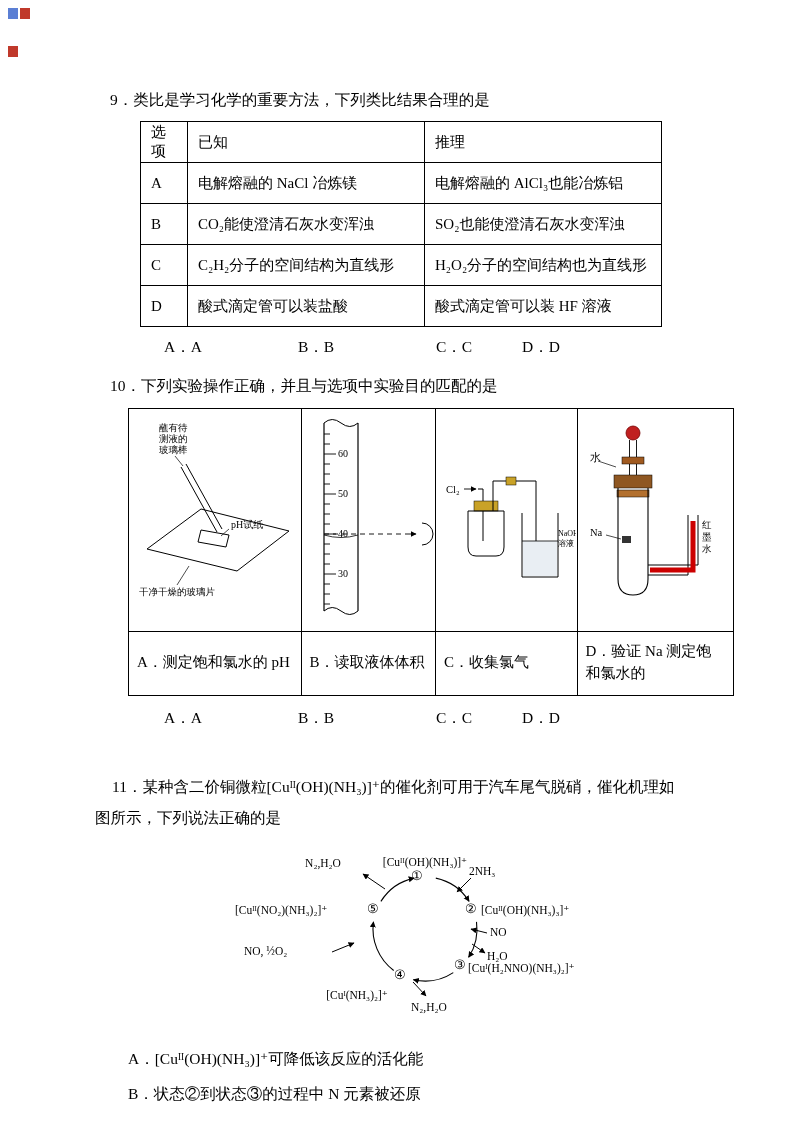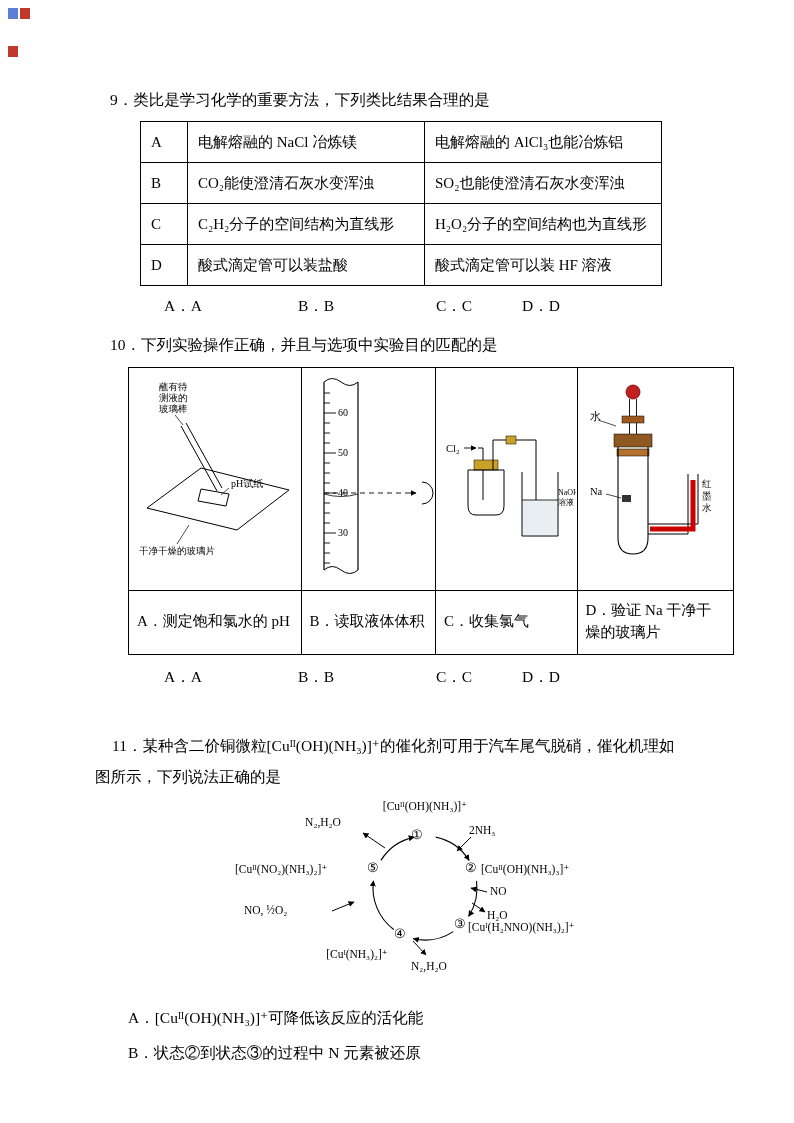--- a/index.html
+++ b/index.html
@@ -63,20 +63,25 @@
   <section>
     <p class="stem">9．类比是学习化学的重要方法，下列类比结果合理的是</p>
 
     <table class="q9-table">
       <colgroup>
           <col style="width:47px">
           <col style="width:237px">
           <col style="width:237px">
         </colgroup>
       <tbody>
+          <tr>
+        <td>选项</td>
+        <td>已知</td>
+        <td>推理</td>
+      </tr>
       <tr>
         <td>A</td>
         <td>电解熔融的 NaCl 冶炼镁</td>
         <td>电解熔融的 AlCl₃也能冶炼铝</td>
       </tr>
       <tr>
         <td>B</td>
         <td>CO₂能使澄清石灰水变浑浊</td>
         <td>SO₂也能使澄清石灰水变浑浊</td>
       </tr>
@@ -227,21 +232,21 @@
             <text x="124" y="131" font-size="9.5">墨</text>
             <text x="124" y="143" font-size="9.5">水</text>
           </svg>
         </td>
       </tr>
 
       <tr>
         <td class="cap-cell">A．测定饱和氯水的 pH</td>
         <td class="cap-cell">B．读取液体体积</td>
         <td class="cap-cell">C．收集氯气</td>
-        <td class="cap-cell">D．验证 Na 干净干燥的玻璃片</td>
+        <td class="cap-cell">D．验证 Na 测定饱和氯水的</td>
       </tr>
     </tbody>
       </table>
 
     <div class="choices q10-choices">
       <span class="c1">A．A</span><span class="c2">B．B</span><span class="c3">C．C</span><span>D．D</span>
     </div>
   </section>
 
   <section>
@@ -265,21 +270,21 @@
         <g fill="none" stroke="#000" stroke-width="1">
           <line x1="150" y1="48" x2="128" y2="33" marker-end="url(#m-cyc)"></line>
           <line x1="236" y1="37" x2="222" y2="51" marker-end="url(#m-cyc)"></line>
           <line x1="252" y1="92" x2="236" y2="88" marker-end="url(#m-cyc)"></line>
           <line x1="237" y1="103" x2="250" y2="112" marker-end="url(#m-cyc)"></line>
           <line x1="178" y1="141" x2="191" y2="155" marker-end="url(#m-cyc)"></line>
           <line x1="97" y1="111" x2="119" y2="102" marker-end="url(#m-cyc)"></line>
         </g>
       </svg>
 
-      <span class="lab ctr" style="left:190px; top:0;">[Cuᴵᴵ(OH)(NH₃)]⁺</span>
+      <span class="lab ctr" style="left:190px; top:15px;">[Cuᴵᴵ(OH)(NH₃)]⁺</span>
       <span class="lab stepnum" style="left:176px; top:28px;">①</span>
       <span class="lab ctr" style="left:88px;  top:16px;">N₂,H₂O</span>
       <span class="lab" style="left:234px; top:24px;">2NH₃</span>
       <span class="lab stepnum" style="left:230px; top:61px;">②</span>
       <span class="lab" style="left:246px; top:63px;">[Cuᴵᴵ(OH)(NH₃)₃]⁺</span>
       <span class="lab" style="left:255px; top:85px;">NO</span>
       <span class="lab" style="left:252px; top:109px;">H₂O</span>
       <span class="lab stepnum" style="left:219px; top:117px;">③</span>
       <span class="lab" style="left:233px; top:121px;">[Cuᴵ(H₂NNO)(NH₃)₂]⁺</span>
       <span class="lab stepnum" style="left:159px; top:127px;">④</span>

